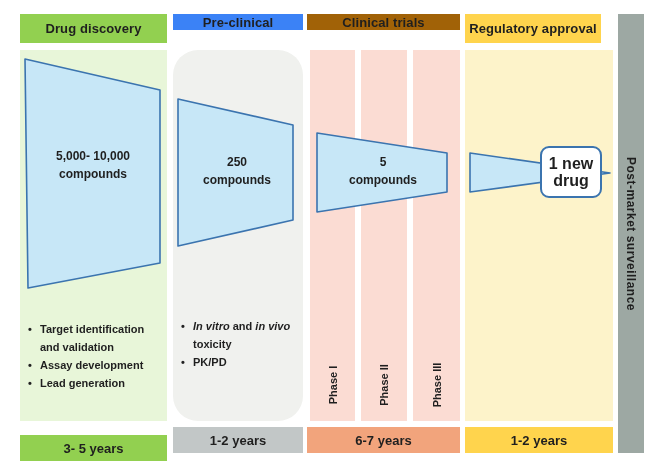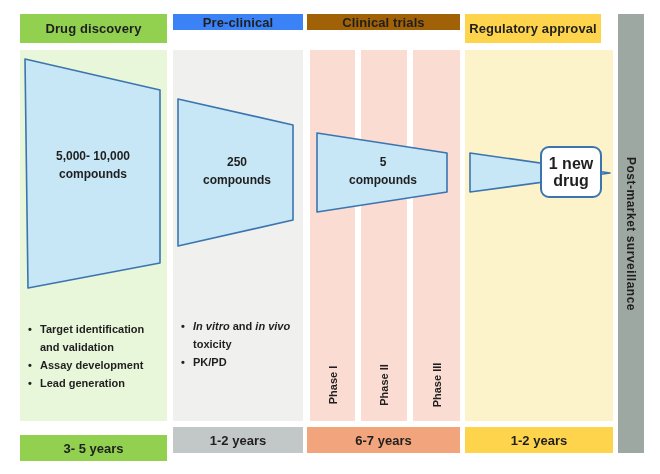--- a/index.html
+++ b/index.html
@@ -60,21 +60,21 @@
   <div class="abs hdr" style="left: 465px; top: 14px; width: 136px; height: 29px; background-color: rgb(255, 212, 77);">Regulatory approval</div>
 
   <div class="body-col" style="left: 20px; width: 147px; background-color: rgb(232, 246, 217);">
     <ul class="blist" style="left:0;top:270px;width:140px;">
       <li>Target identification and validation</li>
       <li>Assay development</li>
       <li>Lead generation</li>
     </ul>
   </div>
 
-  <div class="body-col" style="left: 173px; width: 130px; background-color: rgb(240, 241, 238);">
+  <div class="body-col" style="left: 173px; width: 130px; background-color: rgb(240, 241, 238); border-radius: 25px;">
     <ul class="blist" style="left:0;top:267px;width:126px;">
       <li><span class="it">In vitro</span><span> and </span><span class="it">in vivo</span><span> toxicity</span></li>
       <li>PK/PD</li>
     </ul>
   </div>
 
   <div class="body-col" style="left:307px;width:153px;background:#ffffff;">
     <div class="strip" style="left: 3px; width: 45px; background-color: rgb(251, 220, 211);"></div>
     <div class="strip" style="left: 54px; width: 46px; background-color: rgb(251, 220, 211);"></div>
     <div class="strip" style="left: 106px; width: 47px; background-color: rgb(251, 220, 211);"></div>

